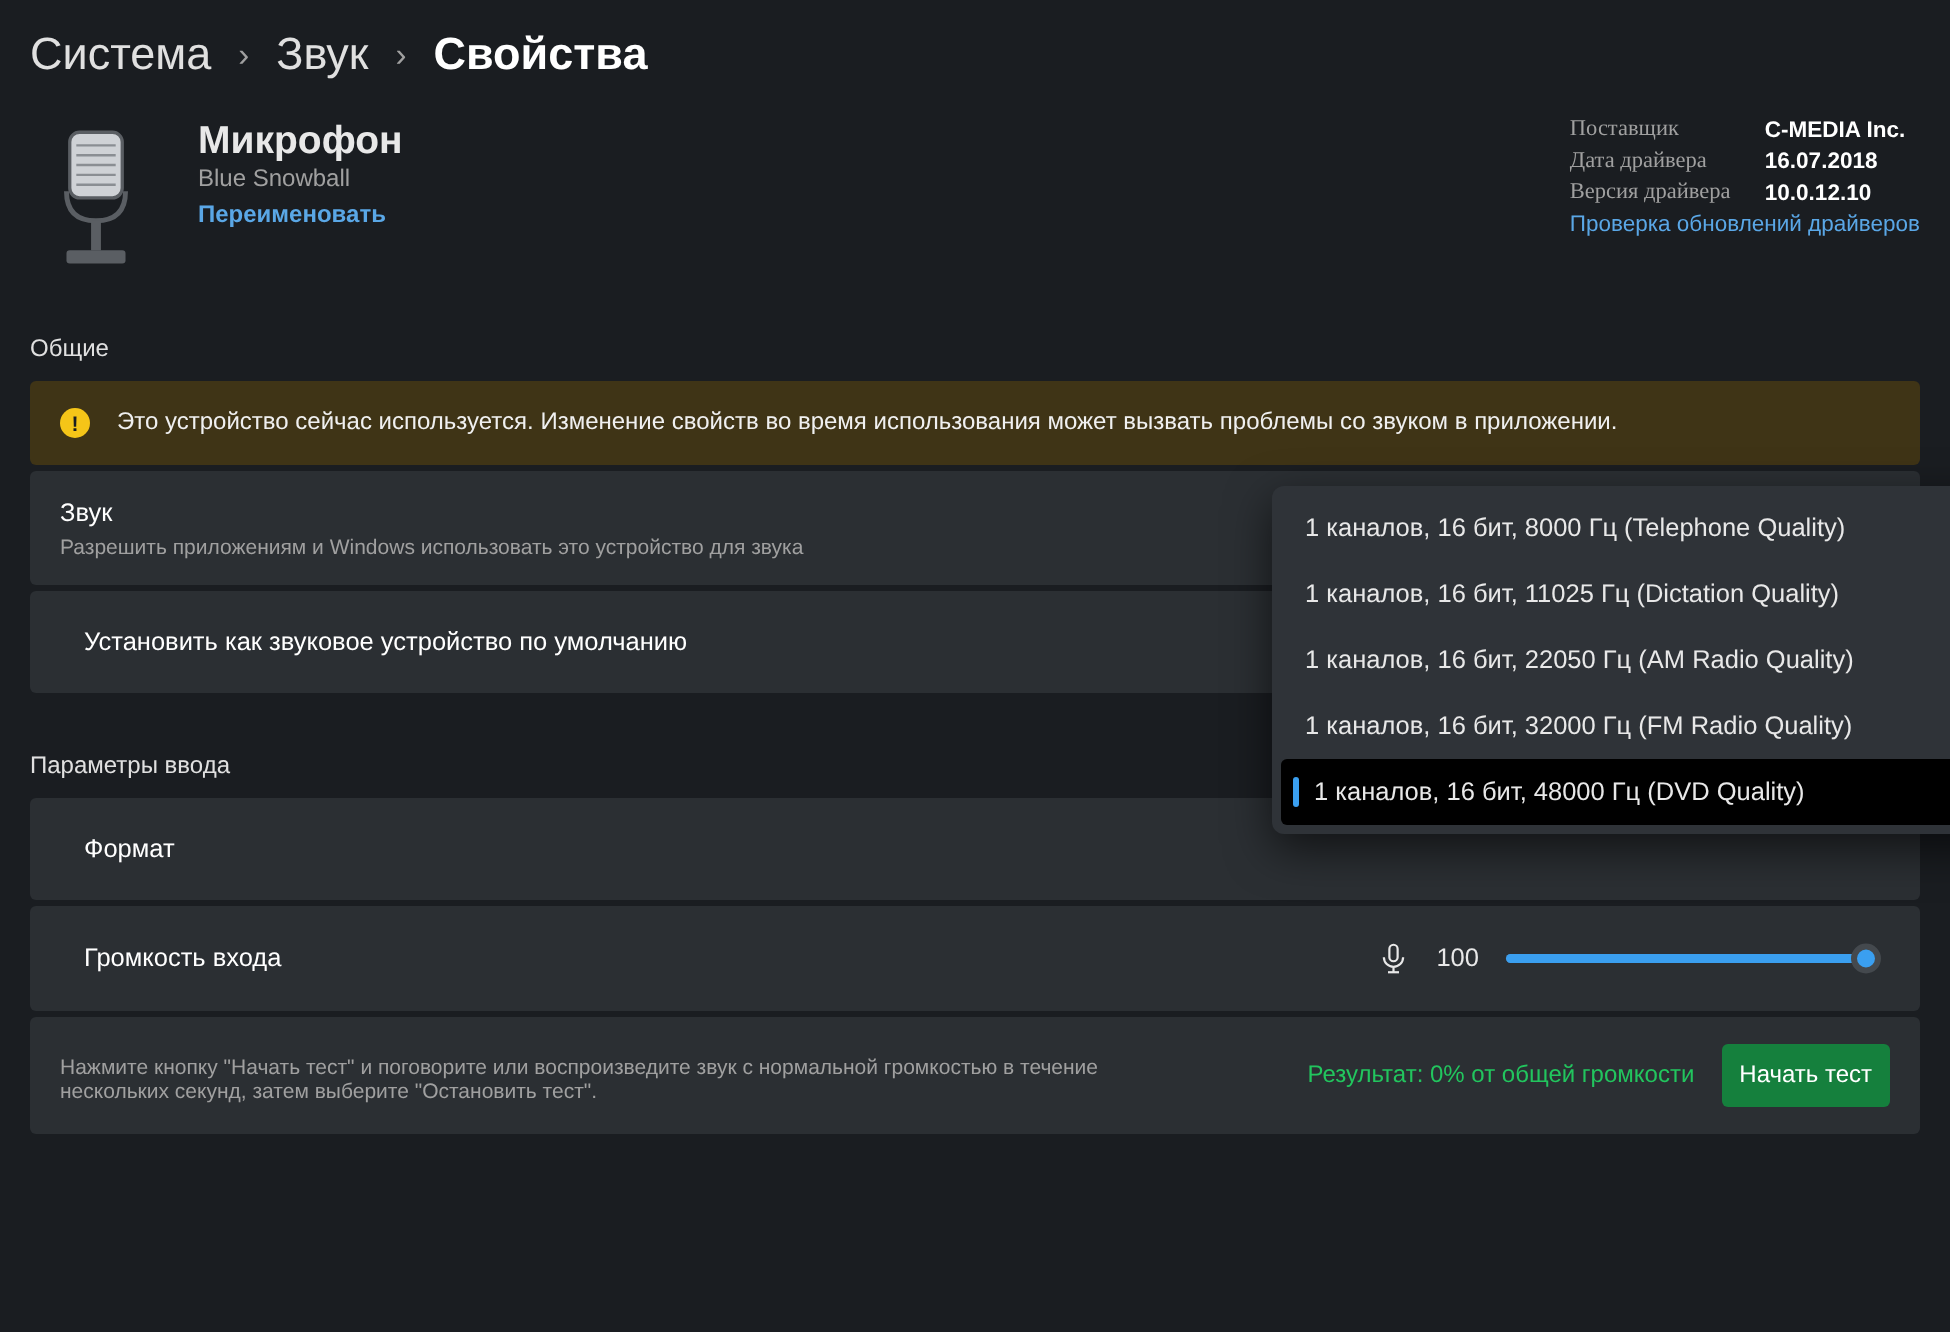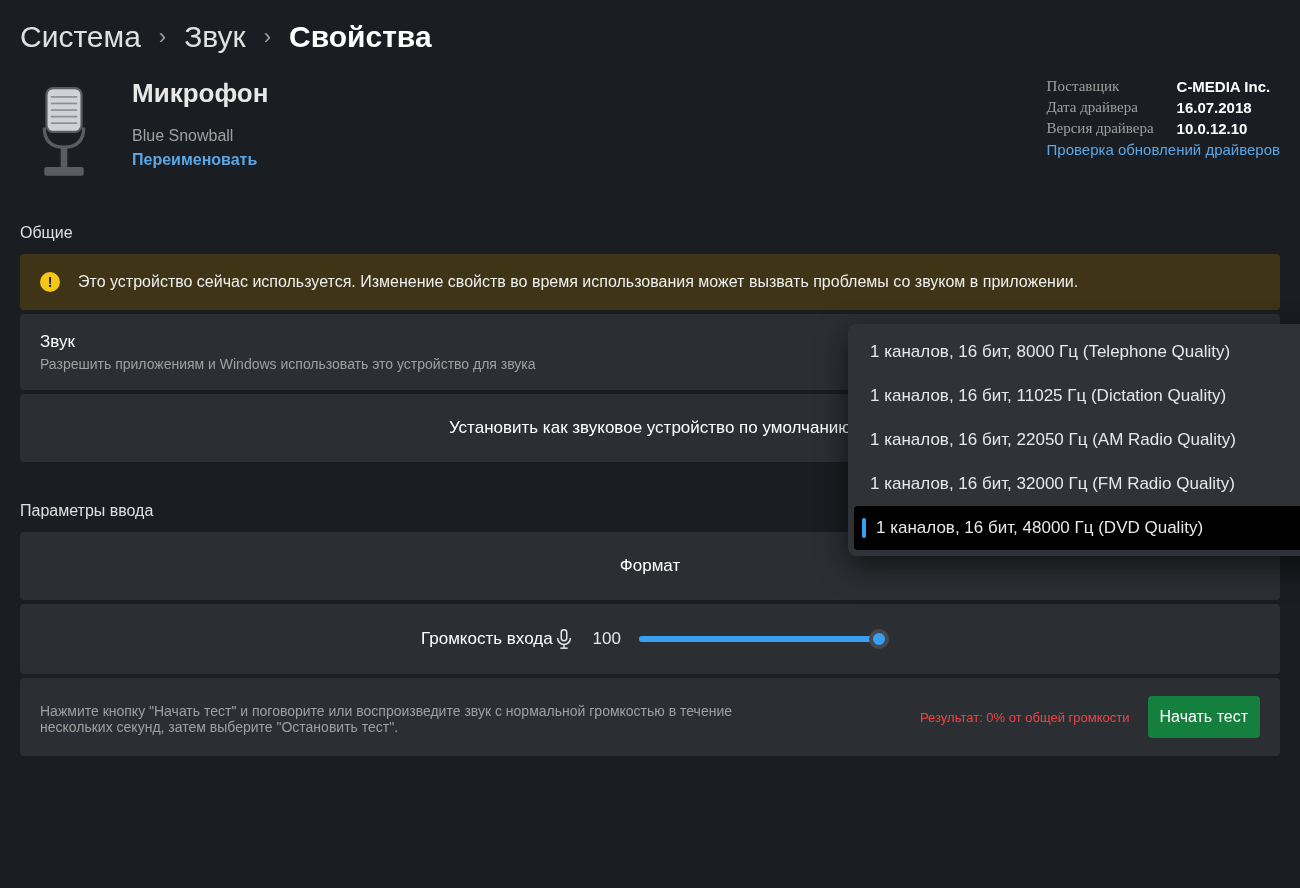--- a/index.html
+++ b/index.html
@@ -27,21 +27,21 @@
     display: flex;
     justify-content: space-between;
     align-items: flex-start;
     margin-bottom: 36px;
   }
   .device-block { display: flex; gap: 24px; align-items: flex-start; }
   .mic-icon-box {
     width: 88px; height: 110px;
     display: flex; align-items: center; justify-content: center;
   }
-  .device-info h2 { font-size: 26px; font-weight: 600; margin-bottom: 18px; }
+  .device-info h2 { font-size: 26px; font-weight: 600; margin-bottom: 2px; }
   .device-sub { color: #a0a0a0; font-size: 16px; margin-bottom: 6px; }
   .rename-link { color: #5aa7e6; font-size: 16px; cursor: pointer; font-weight: bold; }
   .driver-info { font-size: 15px; }
   .driver-info .row { display: flex; margin-bottom: 4px; }
   .driver-info .lbl { color: #a0a0a0; width: 130px; font-family: Liberation Serif, serif; }
   .driver-info .val { color: #fff; font-weight: 600; }
   .driver-info .link { color: #5aa7e6; cursor: pointer; margin-top: 4px; }
   .section-title { font-size: 16px; font-weight: 400; color: #e0e0e0; margin-bottom: 12px; }
   .warning-card {
     background: #3f3416;
@@ -64,34 +64,34 @@
     background: #2b2f33;
     border-radius: 4px;
     padding: 18px 20px;
     margin-bottom: 4px;
     display: flex;
     align-items: center;
     justify-content: space-between;
   }
   .card .ctitle { font-size: 17px; color: #fff; }
   .card .cdesc { font-size: 14px; color: #a0a0a0; margin-top: 4px; }
-  .card-tall { padding: 24px 36px; justify-content: center; }
+  .card-tall { padding: 24px 36px; }
   .section-gap { height: 36px; }
   .vol-group { display: flex; align-items: center; gap: 18px; }
   .vol-value { font-size: 17px; color: #e8e8e8; }
   .track { position: relative; width: 240px; height: 6px; background: #5a5e63; border-radius: 3px; }
   .track .fill { position: absolute; left: 0; top: 0; bottom: 0; background: #3a9ff0; border-radius: 3px; }
   .track .thumb {
     position: absolute; top: 50%; transform: translate(-50%, -50%);
     width: 20px; height: 20px; border-radius: 50%;
     background: #3a9ff0; border: 4px solid #44494e;
   }
   .mic-svg { width: 22px; height: 22px; stroke: #e8e8e8; stroke-width: 1.6; fill: none; }
   .test-row { display: flex; align-items: center; gap: 18px; }
-  .result-text { font-size: 13px; color: #ef4444; }
+  .result-text { font-size: 16px; color: #22c55e; }
   .btn {
     background: #15803d;
     border: none;
     color: #fff;
     font-size: 16px;
     padding: 12px 12px;
     border-radius: 4px;
     cursor: pointer;
   }
   .test-left { max-width: 720px; }

